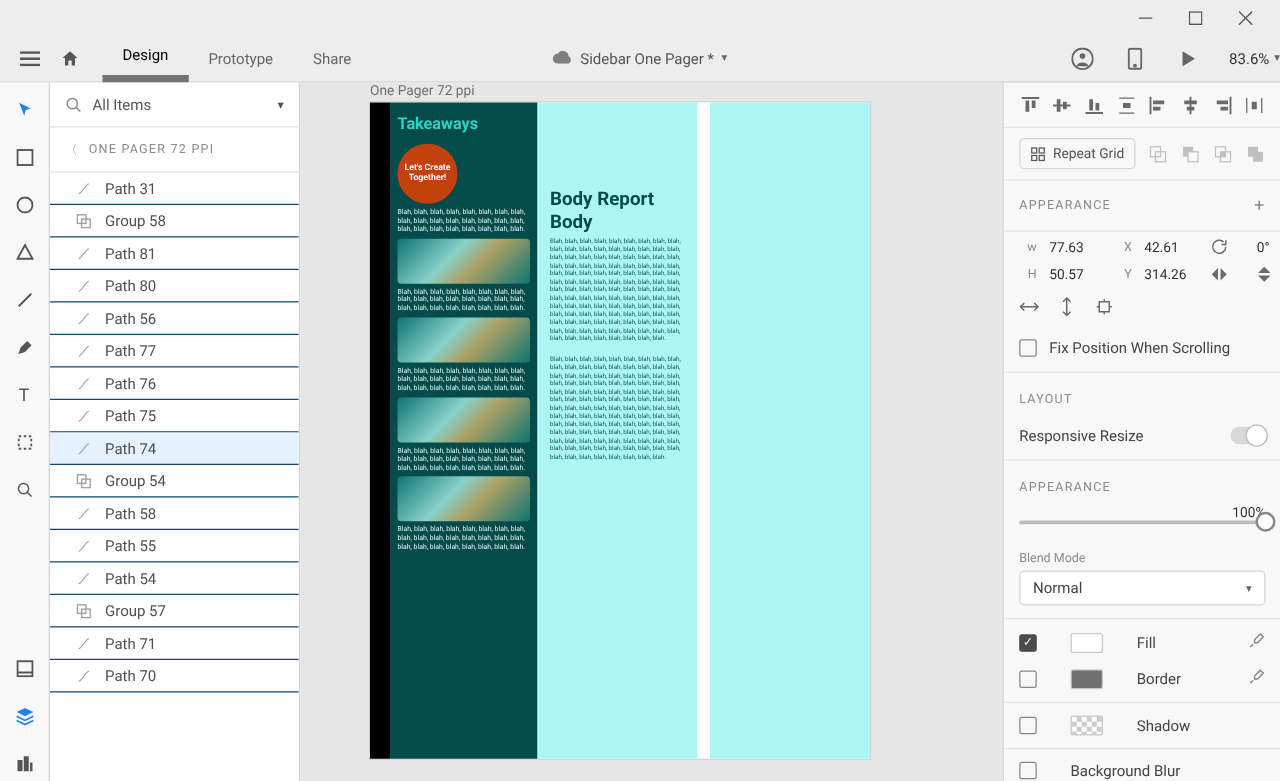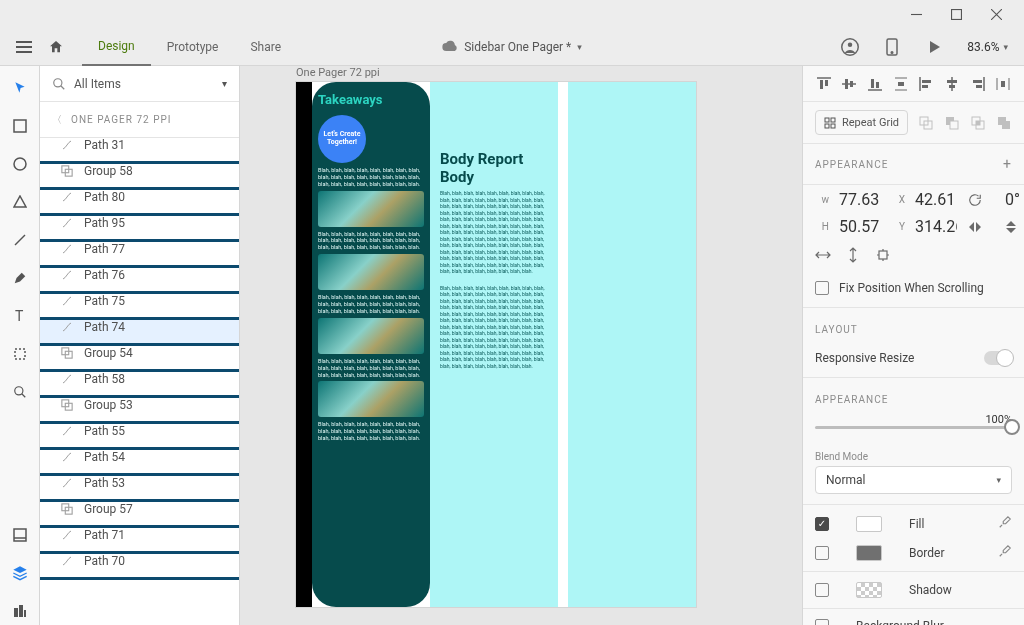--- a/index.html
+++ b/index.html
@@ -19,57 +19,57 @@
   .window-chrome{height:28px;background:var(--bg);display:flex;justify-content:flex-end;align-items:center;gap:16px;padding-right:16px;}
   .win-btn{width:24px;height:24px;display:flex;align-items:center;justify-content:center;color:#555;}
   .win-btn svg{width:11px;height:11px;}
 
   
   .menubar{height:38px;background:var(--bg);border-bottom:1px solid var(--border);display:flex;align-items:center;}
   .menubar .left{display:flex;align-items:center;gap:4px;padding-left:10px;}
   .hamburger,.home-btn{width:28px;height:28px;display:flex;align-items:center;justify-content:center;color:#555;}
   .tabs-top{display:flex;margin-left:8px;}
   .tab-top{padding:0 16px;height:38px;display:flex;align-items:center;color:#666;cursor:pointer;}
-  .tab-top.active{color:#4d7c0f;border-bottom:2px solid #737373;}
+  .tab-top.active{color:#000000;border-bottom:6px solid #737373;}
   .doc-title{position:absolute;left:50%;transform:translateX(-50%);display:flex;align-items:center;gap:6px;color:#555;}
-  .menubar .right{margin-left:auto;display:flex;align-items:center;gap:24px;padding-right:16px;}
+  .menubar .right{margin-left:auto;display:flex;align-items:center;gap:24px;padding-right:0;}
   .top-icon{width:18px;height:18px;color:#666;display:flex;align-items:center;justify-content:center;}
   .zoom{display:flex;align-items:center;gap:4px;color:#333;}
   .zoom-chev{font-size:9px;color:#666;}
 
   
   .main{display:flex;height:559px;}
   
   .tool-strip{width:40px;background:var(--panel);border-right:1px solid var(--border);display:flex;flex-direction:column;align-items:center;padding-top:8px;gap:10px;}
   .tool{width:28px;height:28px;display:flex;align-items:center;justify-content:center;color:#555;cursor:pointer;border-radius:3px;}
   .tool.active{color:var(--accent);}
   .tool-strip .spacer{flex:1;}
 
   
   .layers{width:200px;background:#fff;border-right:1px solid var(--border);display:flex;flex-direction:column;}
   .layers-filter{height:36px;border-bottom:1px solid var(--border-light);display:flex;align-items:center;padding:0 12px;gap:8px;color:#555;}
   .layers-filter .filter-icon{width:14px;height:14px;}
   .layers-filter .chev{margin-left:auto;font-size:10px;}
   .layers-crumb{height:36px;border-bottom:1px solid var(--border-light);display:flex;align-items:center;padding:0 12px;gap:8px;color:var(--text-light);font-size:10px;letter-spacing:1px;}
   .layers-list{flex:1;overflow-y:auto;position:relative;}
-  .layer-row{height:26px;display:flex;padding-left:20px;gap:10px;color:#505050;border-bottom:3px solid #0c4a6e;cursor:pointer;}
+  .layer-row{height:26px;display:flex;align-items:center;padding-left:20px;gap:10px;color:#505050;border-bottom:1px solid #0c4a6e;cursor:pointer;}
   .layer-row.selected{background:#e5f1ff;}
   .layer-ico{width:14px;height:14px;display:flex;align-items:center;justify-content:center;color:#a0a0a0;}
   .layers-list::-webkit-scrollbar{width:6px;}
   .layers-list::-webkit-scrollbar-thumb{background:#bdbdbd;border-radius:3px;}
   .layers-list::-webkit-scrollbar-track{background:#f2f2f2;}
 
   
   .canvas-wrap{flex:1;background:var(--canvas);position:relative;overflow:hidden;}
   .artboard-label{position:absolute;top:0;left:56px;color:#707070;font-size:11px;}
   .artboard{position:absolute;top:16px;left:56px;width:400px;height:525px;background:#fff;display:flex;box-shadow:0 0 0 1px rgba(0,0,0,.08);}
   .ab-black{width:16px;background:#000;}
-  .ab-side{width:118px;background:#064b4c;padding:6px;color:#fff;font-size:7px;line-height:1.3;overflow:hidden;border-radius:24px;}
+  .ab-side{width:118px;background:#064b4c;padding:6px;color:#fff;font-size:7px;line-height:1.3;overflow:hidden;}
   .ab-side h2{font-size:13px;margin:4px 0 6px;color:#2cd4c1;font-weight:700;}
-  .lets-create{width:48px;height:48px;border-radius:50%;background:#3b82f6;color:#fff;display:flex;align-items:center;justify-content:center;text-align:center;font-size:7px;font-weight:700;line-height:1.1;margin-bottom:4px;}
+  .lets-create{width:48px;height:48px;border-radius:50%;background:#c2410c;color:#fff;display:flex;align-items:center;justify-content:center;text-align:center;font-size:7px;font-weight:700;line-height:1.1;margin-bottom:4px;}
   .side-block{margin:4px 0;}
   .side-block .txt{color:#e0f7f5;font-size:5.5px;line-height:1.25;}
   .side-block .pict{height:36px;background:linear-gradient(135deg,#0e7c7b,#9fe8df 40%,#c9b06a 60%,#0e7c7b);border-radius:3px;margin:3px 0;opacity:.85;}
   .ab-main{flex:1;background:#aef6f6;display:flex;}
   .ab-col{flex:1;padding:10px;}
   .ab-col.gap{flex:0 0 10px;background:#fff;padding:0;}
   .ab-col h1{color:#064b4c;font-size:15px;margin:58px 0 4px;font-weight:700;}
   .ab-col .body{font-size:5px;color:#0a5a5a;line-height:1.3;word-break:break-all;}
   .ab-col .body + .body{margin-top:10px;}
 
@@ -77,21 +77,21 @@
   .inspector{width:222px;background:var(--panel);border-left:1px solid var(--border);overflow-y:auto;}
   .insp-row{display:flex;align-items:center;padding:8px 12px;border-bottom:1px solid var(--border-light);gap:8px;}
   .align-bar{height:36px;display:flex;align-items:center;justify-content:space-around;padding:0 8px;border-bottom:1px solid var(--border-light);}
   .align-ico{width:16px;height:16px;color:#6a6a6a;}
   .repeat-grid{display:flex;align-items:center;gap:6px;border:1px solid var(--border);border-radius:4px;padding:5px 8px;font-size:11px;color:#555;cursor:pointer;}
   .bool-icons{margin-left:auto;display:flex;gap:10px;color:#c0c0c0;}
   .section-title{font-size:10px;letter-spacing:1px;color:var(--text-light);padding:12px 12px 8px;display:flex;align-items:center;justify-content:space-between;}
   .section-title .plus{color:#888;font-size:14px;cursor:pointer;}
   .transform-grid{display:grid;grid-template-columns:14px 46px 14px 46px 28px 24px;gap:6px 8px;align-items:center;padding:0 12px 10px;}
   .transform-grid .lbl{font-size:10px;color:var(--text-light);text-align:right;}
-  .transform-grid .val{font-size:16px;color:#333;border:none;background:transparent;width:100%;}
+  .transform-grid .val{font-size:11px;color:#333;border:none;background:transparent;width:100%;}
   .mini-ico{width:16px;height:16px;color:#6a6a6a;display:flex;align-items:center;justify-content:center;}
   .transform-extra{display:flex;gap:14px;padding:0 12px 10px;color:#6a6a6a;}
   .check-row{display:flex;align-items:center;gap:10px;padding:8px 12px;color:#444;}
   .chk{width:14px;height:14px;border:1.5px solid #888;border-radius:2px;display:flex;align-items:center;justify-content:center;}
   .chk.on{background:#4b4b4b;border-color:#4b4b4b;}
   .chk.on::after{content:"✓";color:#fff;font-size:10px;line-height:1;}
   .divider{height:1px;background:var(--border-light);margin:4px 0;}
   .subtle-label{font-size:10px;color:var(--text-light);padding:4px 12px 0;}
   .toggle{margin-left:auto;width:28px;height:14px;background:#d8d8d8;border-radius:8px;position:relative;}
   .toggle::after{content:"";position:absolute;width:16px;height:16px;border-radius:50%;background:#fff;border:1px solid #bbb;right:-2px;top:-2px;}
@@ -284,29 +284,37 @@
             </svg>
           </span>
           <span>Group 58</span>
         </div>
         <div class="layer-row">
           <span class="layer-ico">
             <svg width="12" height="12" viewBox="0 0 24 24" fill="none" stroke="#a0a0a0" stroke-width="2">
               <path d="M4 20c6-2 10-14 16-16"></path>
             </svg>
           </span>
+          <span>Path 81</span>
+        </div>
+        <div class="layer-row">
+          <span class="layer-ico">
+            <svg width="12" height="12" viewBox="0 0 24 24" fill="none" stroke="#a0a0a0" stroke-width="2">
+              <path d="M4 20c6-2 10-14 16-16"></path>
+            </svg>
+          </span>
           <span>Path 80</span>
         </div>
         <div class="layer-row">
           <span class="layer-ico">
             <svg width="12" height="12" viewBox="0 0 24 24" fill="none" stroke="#a0a0a0" stroke-width="2">
               <path d="M4 20c6-2 10-14 16-16"></path>
             </svg>
           </span>
-          <span>Path 95</span>
+          <span>Path 56</span>
         </div>
         <div class="layer-row">
           <span class="layer-ico">
             <svg width="12" height="12" viewBox="0 0 24 24" fill="none" stroke="#a0a0a0" stroke-width="2">
               <path d="M4 20c6-2 10-14 16-16"></path>
             </svg>
           </span>
           <span>Path 77</span>
         </div>
         <div class="layer-row">
@@ -345,50 +353,33 @@
         <div class="layer-row">
           <span class="layer-ico">
             <svg width="12" height="12" viewBox="0 0 24 24" fill="none" stroke="#a0a0a0" stroke-width="2">
               <path d="M4 20c6-2 10-14 16-16"></path>
             </svg>
           </span>
           <span>Path 58</span>
         </div>
         <div class="layer-row">
           <span class="layer-ico">
-            <svg width="12" height="12" viewBox="0 0 14 14" fill="none" stroke="#a0a0a0" stroke-width="1.3">
-              <rect x="1" y="1" width="8" height="8"></rect>
-              <rect x="5" y="5" width="8" height="8"></rect>
-            </svg>
-          </span>
-          <span>Group 53</span>
-        </div>
-        <div class="layer-row">
-          <span class="layer-ico">
             <svg width="12" height="12" viewBox="0 0 24 24" fill="none" stroke="#a0a0a0" stroke-width="2">
               <path d="M4 20c6-2 10-14 16-16"></path>
             </svg>
           </span>
           <span>Path 55</span>
         </div>
         <div class="layer-row">
           <span class="layer-ico">
             <svg width="12" height="12" viewBox="0 0 24 24" fill="none" stroke="#a0a0a0" stroke-width="2">
               <path d="M4 20c6-2 10-14 16-16"></path>
             </svg>
           </span>
           <span>Path 54</span>
-        </div>
-        <div class="layer-row">
-          <span class="layer-ico">
-            <svg width="12" height="12" viewBox="0 0 24 24" fill="none" stroke="#a0a0a0" stroke-width="2">
-              <path d="M4 20c6-2 10-14 16-16"></path>
-            </svg>
-          </span>
-          <span>Path 53</span>
         </div>
         <div class="layer-row">
           <span class="layer-ico">
             <svg width="12" height="12" viewBox="0 0 14 14" fill="none" stroke="#a0a0a0" stroke-width="1.3">
               <rect x="1" y="1" width="8" height="8"></rect>
               <rect x="5" y="5" width="8" height="8"></rect>
             </svg>
           </span>
           <span>Group 57</span>
         </div>

